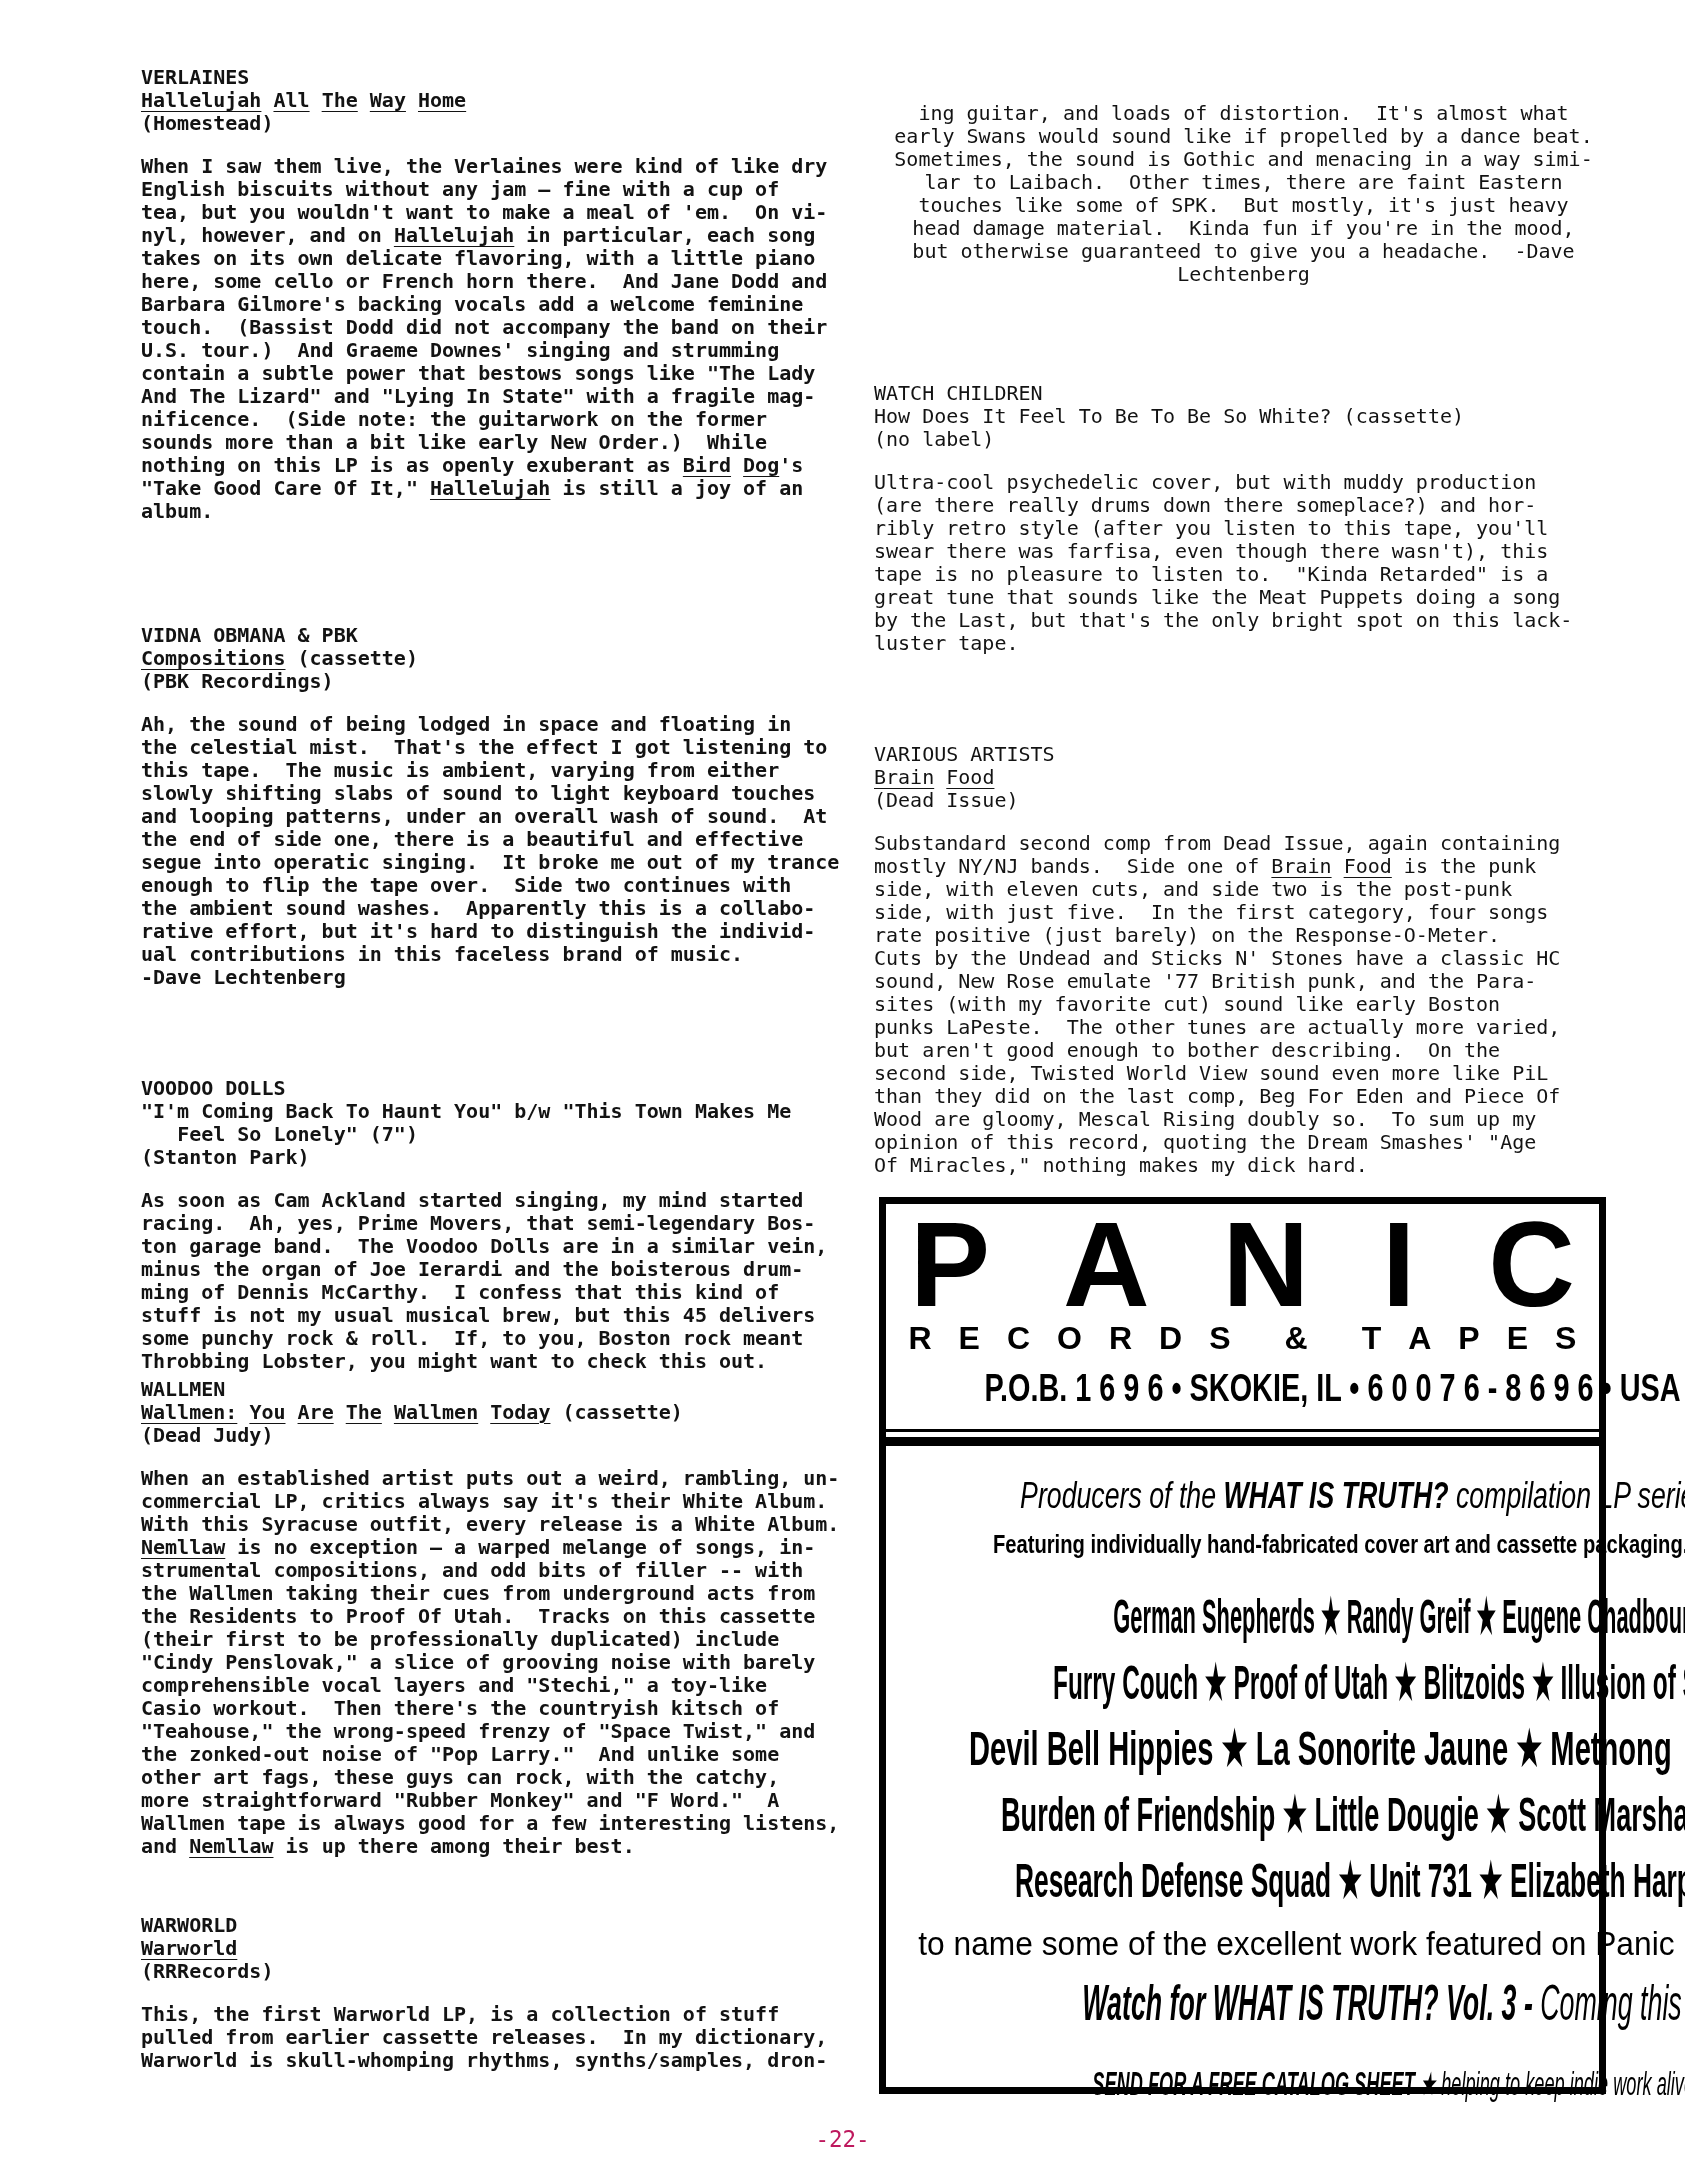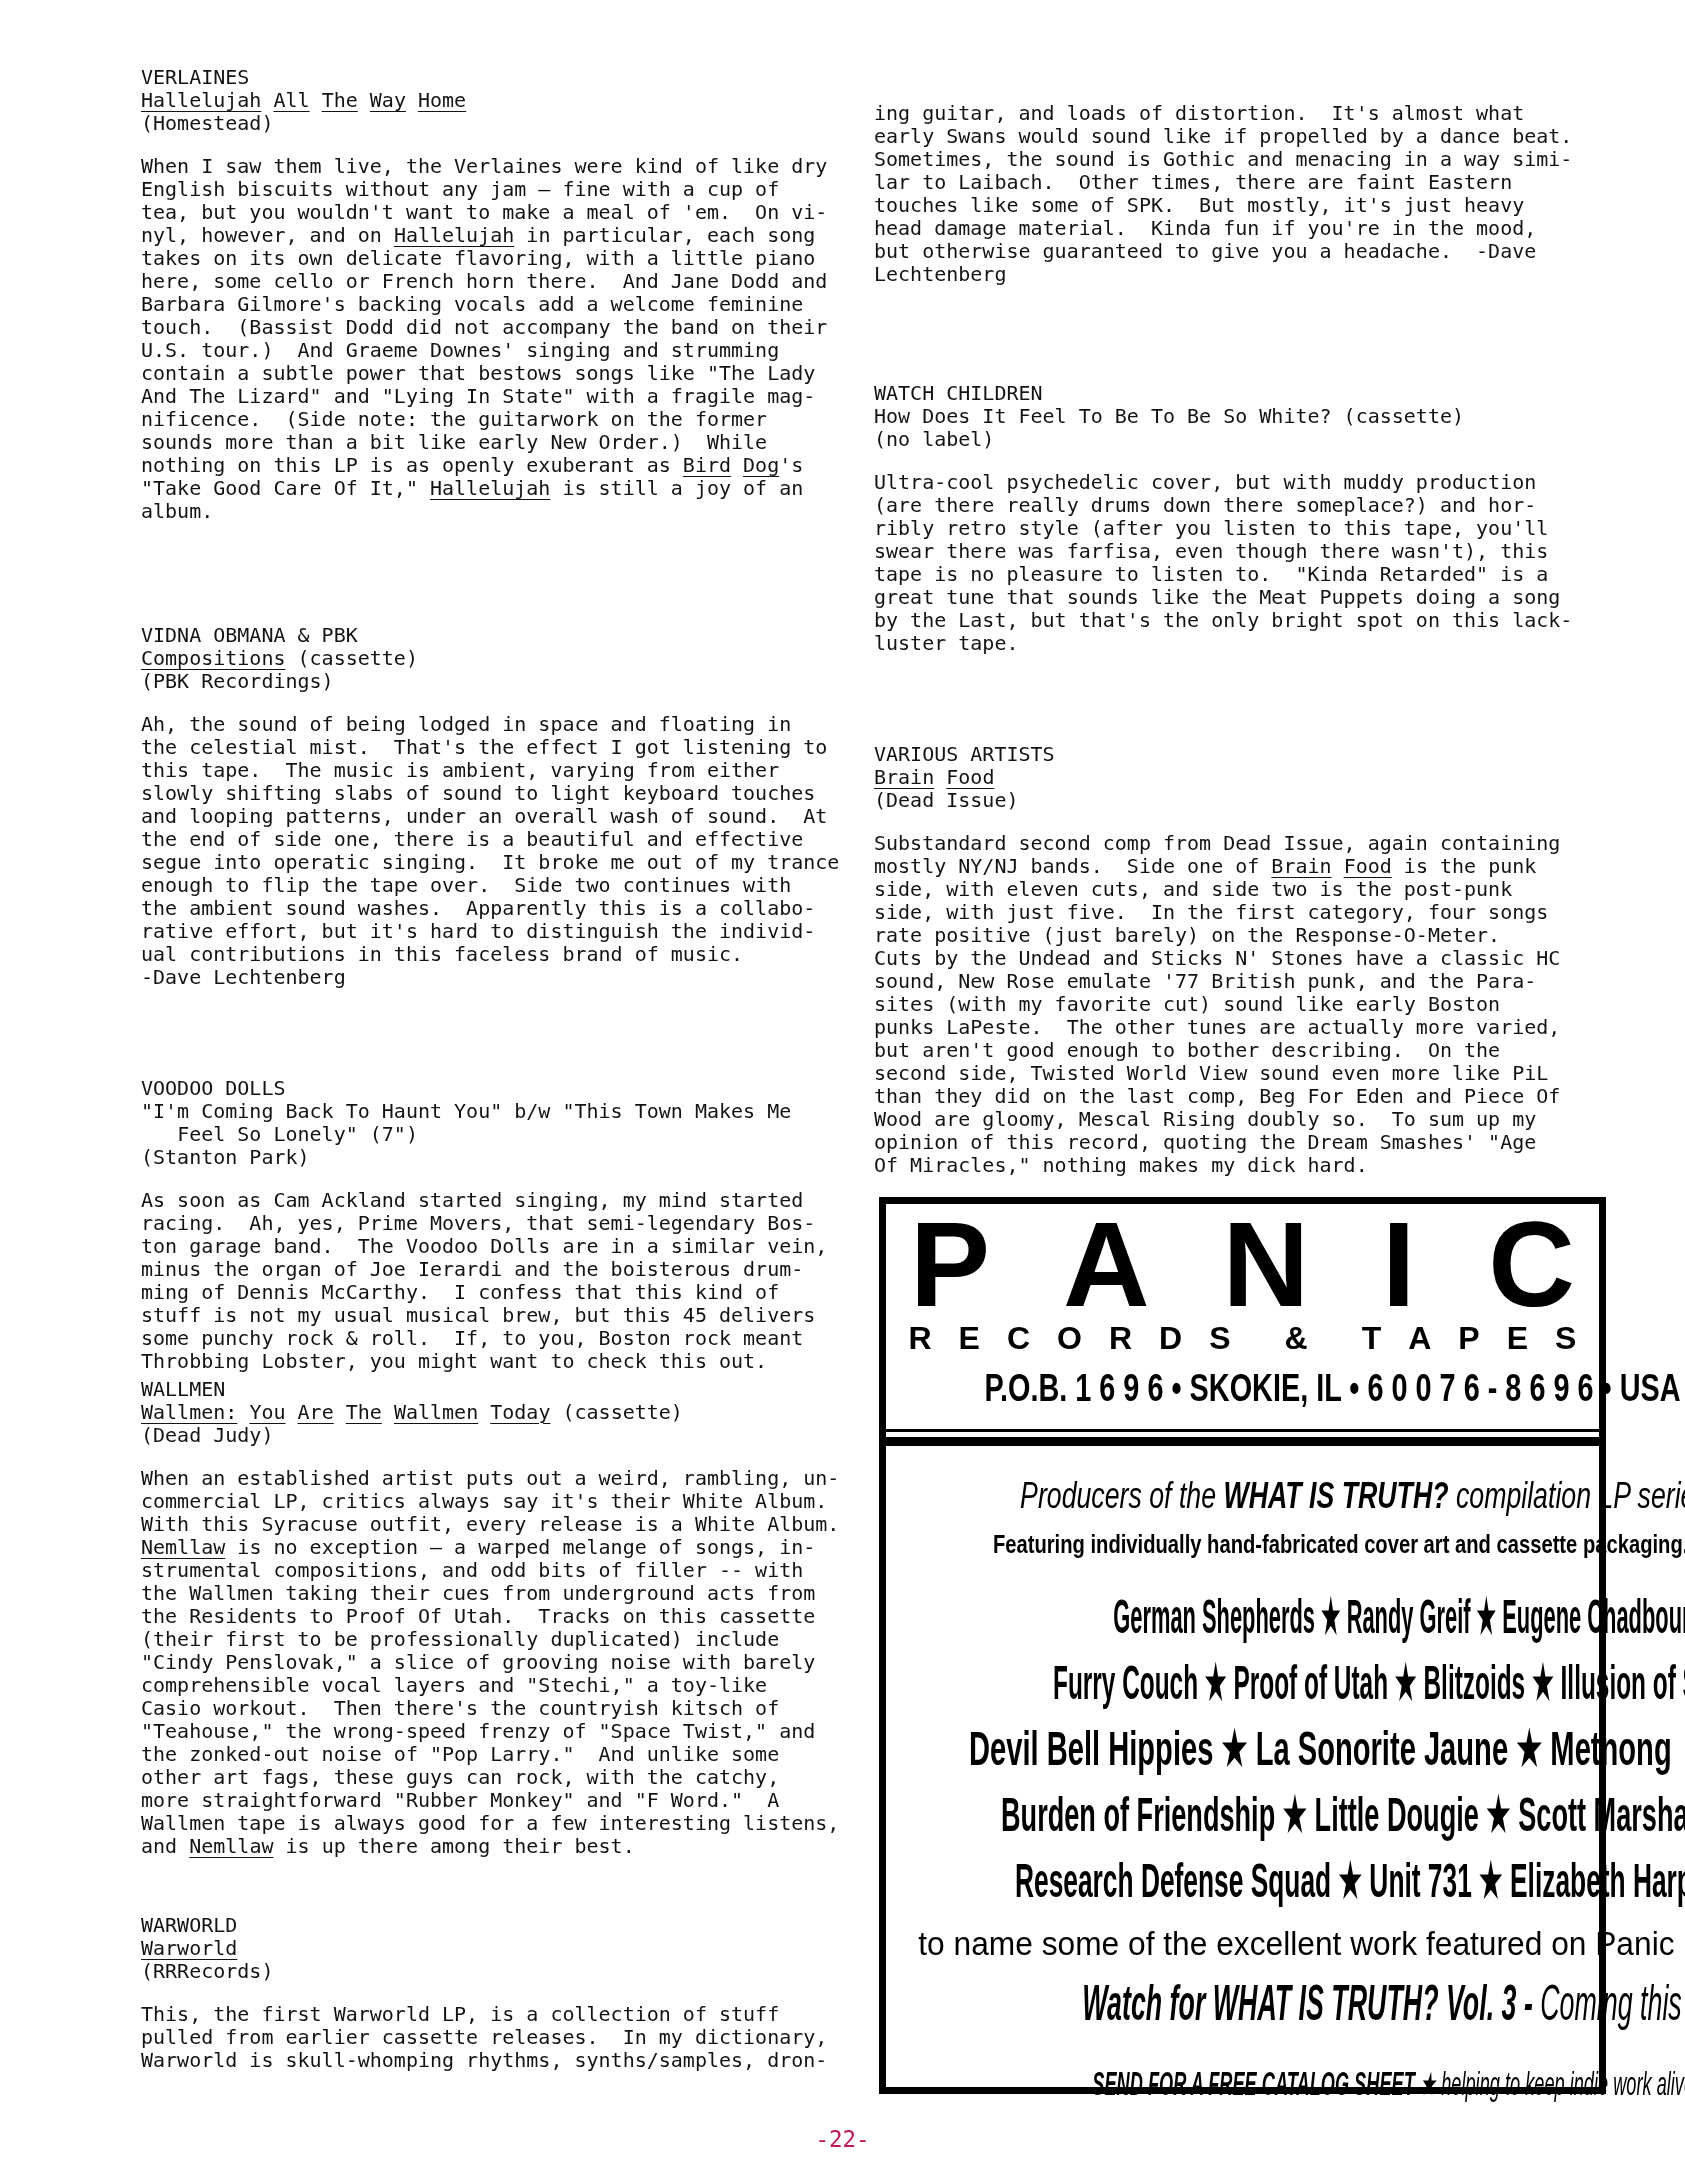--- a/index.html
+++ b/index.html
@@ -1,30 +1,30 @@
 <!DOCTYPE html>
 <html style="font-size:10.6px"><head>
 <meta charset="utf-8">
 <style>
   html,body{margin:0;padding:0;background:#d9d9d9;}
   .page{
     position:relative;width:1685px;height:2183px;background:#ffffff;
     font-family:"DejaVu Sans Mono",monospace;color:#131313;overflow:hidden;
   }
   .col{position:absolute;}
-  #left-col{left:141px;top:66px;width:722px;}
+  #left-col{left:141px;top:66px;width:722px;font-weight:bold;}
   #right-col{left:874px;top:82px;width:739px;}
   .review{font-size:20px;line-height:23px;}
   .review div{white-space:pre-wrap;}
   .review .body{margin-top:20px;}
   #left-col .review:nth-child(1){margin-bottom:101px;}
   #left-col .review:nth-child(2){margin-bottom:88px;}
   #left-col .review:nth-child(3){margin-bottom:4.6px;}
   #left-col .review:nth-child(4){margin-bottom:56px;}
-  #right-col .review:nth-child(1){margin-bottom:96px;}
+  #right-col .review:nth-child(1){margin-bottom:96px;text-align:center;}
   #right-col .review:nth-child(2){margin-bottom:88px;}
   u{text-decoration-thickness:1.3px;text-underline-offset:4px;}
 
   
   .ad{
     position:absolute;left:879px;top:1197px;width:727px;height:897px;
     box-sizing:border-box;border:7.3px solid #000;background:#fff;
     font-family:"Liberation Sans",sans-serif;text-align:center;color:#000;
   }
   .panic-row{display:flex;justify-content:space-between;align-items:flex-end;

